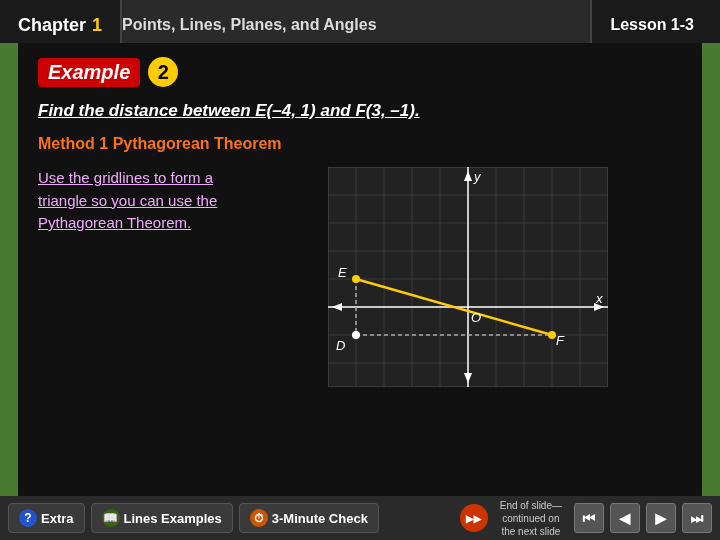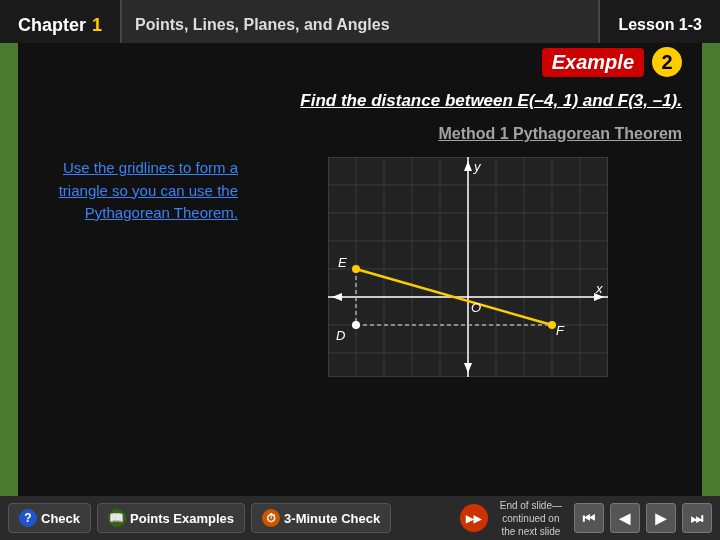--- a/index.html
+++ b/index.html
@@ -9,26 +9,25 @@
       height: 540px;
       background: #1a1a1a;
       font-family: Arial, sans-serif;
       overflow: hidden;
       position: relative;
     }
 
     
     .header {
       position: absolute;
-      top: 0; left: 0; right: 0;
+      top: 0; left: 0; right: 8px;
       height: 50px;
       background: #2a2a2a;
       display: flex;
       align-items: center;
-      gap: 13px;
     }
 
     .header-chapter {
       background: #1a1a1a;
       color: white;
       font-size: 18px;
       font-weight: bold;
       padding: 0 18px;
       height: 100%;
       display: flex;
@@ -82,22 +81,21 @@
     }
 
     
     .main-content {
       position: absolute;
       top: 43px;
       left: 18px;
       right: 18px;
       bottom: 44px;
       background: #111;
-      padding: 4px 20px;
-      text-align: right;
+      padding: 14px 20px;
     }
 
     
     .example-badge {
       display: inline-flex;
       align-items: center;
       margin-bottom: 14px;
     }
 
     .example-text {
@@ -125,41 +123,39 @@
     }
 
     
     .find-distance {
       color: white;
       font-size: 17px;
       font-weight: bold;
       text-decoration: underline;
       margin-bottom: 14px;
       font-style: italic;
-      margin-left: 44px;
     }
 
     
     .method-title {
-      color: #a3a3a3;
+      color: #f97316;
       font-size: 16px;
       font-weight: bold;
-      text-decoration: underline;
       margin-bottom: 14px;
     }
 
     
     .content-row {
       display: flex;
       gap: 16px;
       align-items: flex-start;
     }
 
     .use-text {
-      color: #3b82f6;
+      color: #f0abfc;
       font-size: 15px;
       text-decoration: underline;
       line-height: 1.5;
       flex: 0 0 200px;
       max-width: 200px;
     }
 
     
     .graph-container {
       flex: 1;
@@ -346,26 +342,26 @@
 
         <text x="143" y="155" fill="white" font-size="13" font-style="italic">O</text>
       </svg>
     </div>
   </div>
 </div>
 
 <div class="bottom-bar">
   <button class="bottom-btn">
     <div class="btn-icon blue">?</div>
-    <span>Check</span>
+    <span>Extra</span>
   </button>
 
   <button class="bottom-btn">
     <div class="btn-icon green">📖</div>
-    <span>Points Examples</span>
+    <span>Lines Examples</span>
   </button>
 
   <button class="bottom-btn">
     <div class="btn-icon orange">⏱</div>
     <span>3-Minute Check</span>
   </button>
 
   <div class="bottom-spacer"></div>
 
   <div class="end-icon">▶▶</div>

